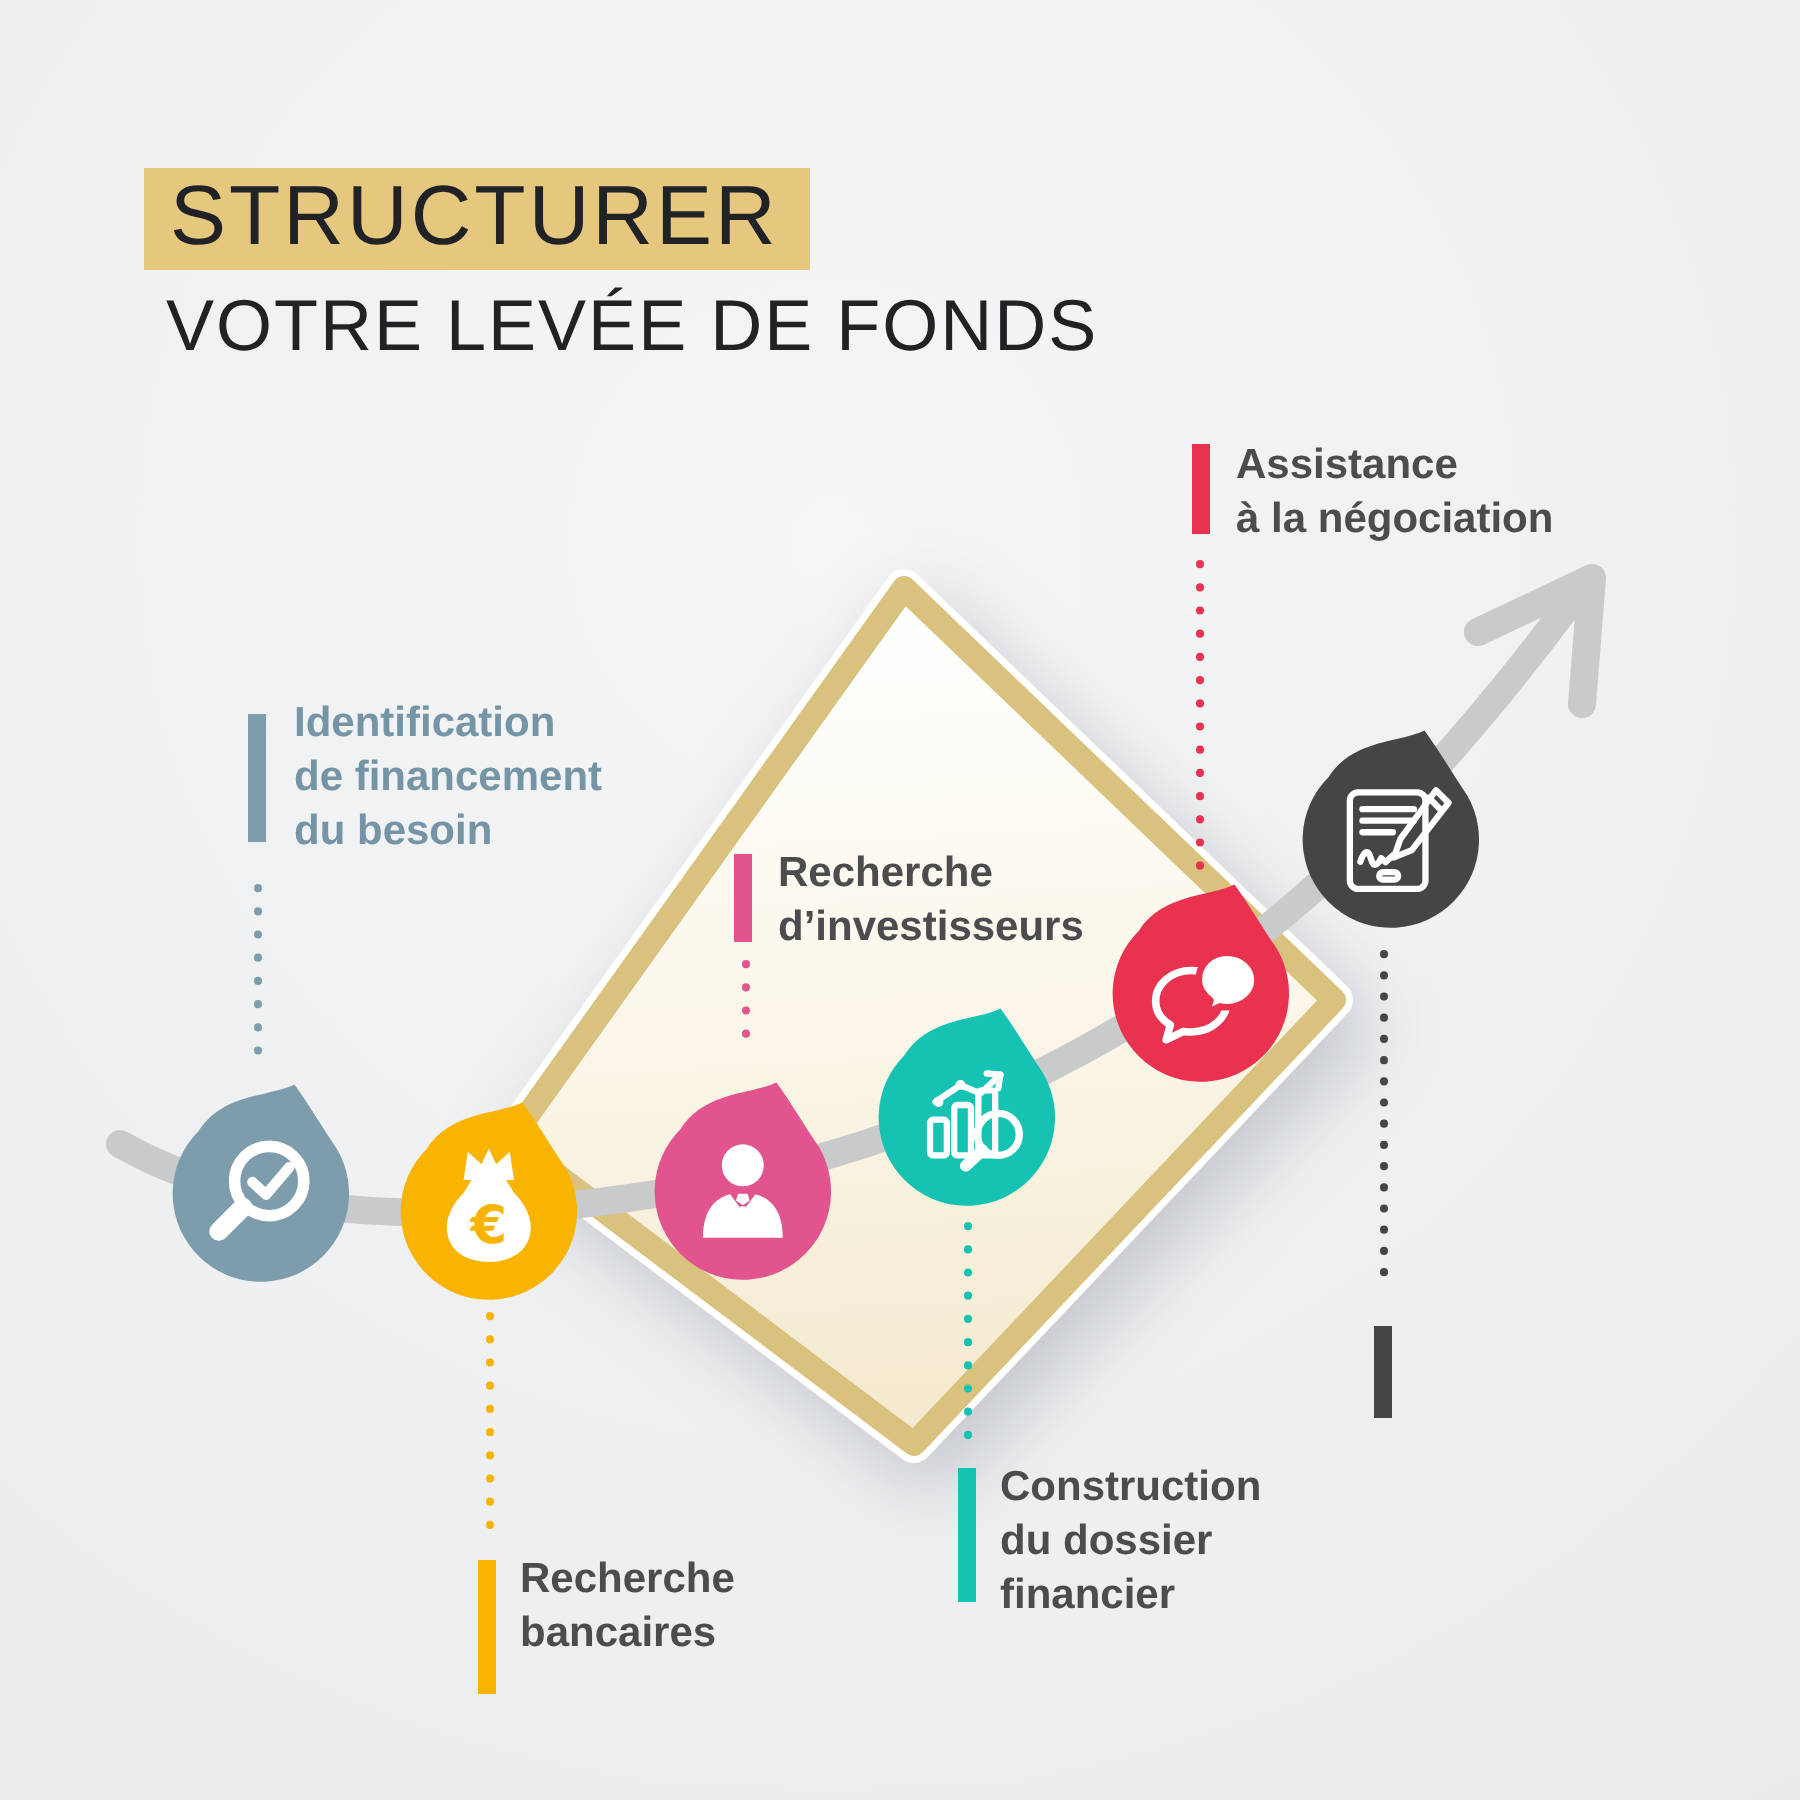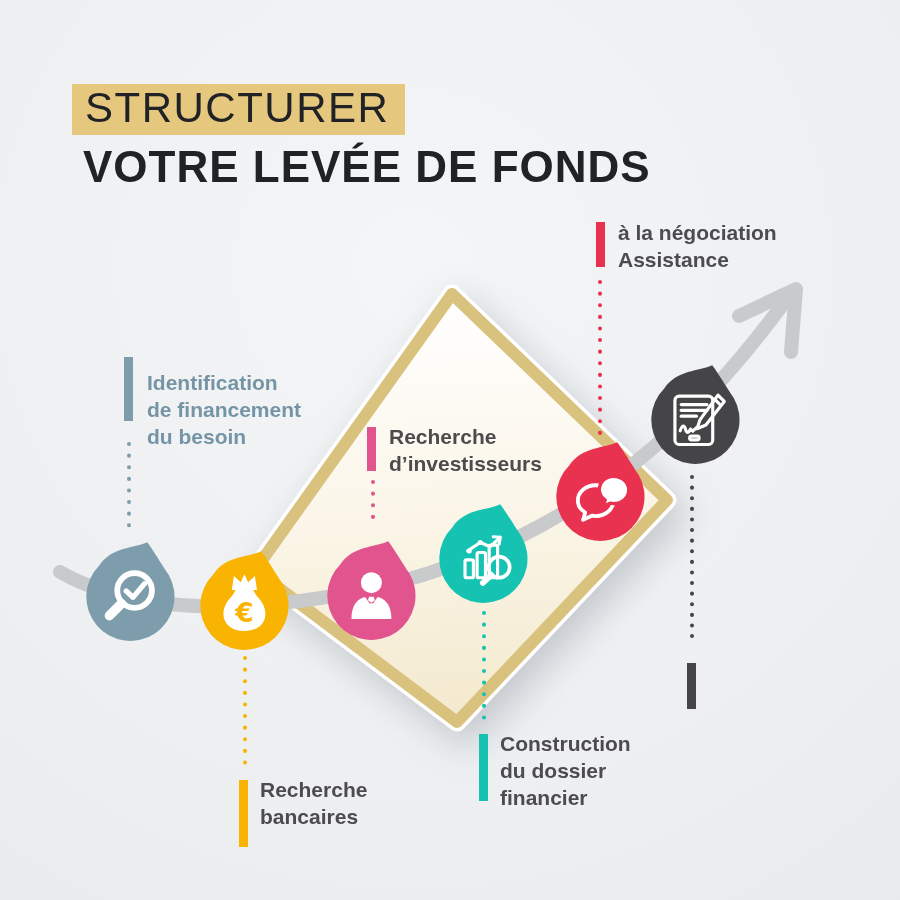--- a/index.html
+++ b/index.html
@@ -10,21 +10,21 @@
   }
   
   .title-block{position:absolute;left:72px;top:84px;z-index:5;}
   .hl{
     display:inline-block;background:#e5c77e;color:#212226;
     font-size:42px;font-weight:500;letter-spacing:1.5px;
     padding:3px 16px 6px 13px;line-height:1.0;
   }
   .subtitle{
     margin-top:7px;padding-left:11px;color:#212226;
-    font-size:44px;font-weight:700;letter-spacing:1px;white-space:nowrap;
+    font-size:36px;font-weight:400;letter-spacing:1px;white-space:nowrap;
   }
   
   svg.overlay{position:absolute;left:0;top:0;z-index:1;}
   .diamond-group{filter:drop-shadow(10px 14px 18px rgba(100,106,118,.30));}
   
   .step{position:absolute;left:0;top:0;z-index:3;}
   .bar{position:absolute;width:9px;}
   .label{
     position:absolute;font-size:21px;font-weight:700;line-height:27px;
     white-space:nowrap;color:#4c4c4e;
@@ -62,21 +62,21 @@
     <line x1="129" y1="444" x2="129" y2="532" stroke-width="4" stroke-linecap="round" stroke-dasharray="0.1 11.5" stroke="#7e9dac"></line>
     <line x1="245" y1="658" x2="245" y2="770" stroke-width="4" stroke-linecap="round" stroke-dasharray="0.1 11.5" stroke="#f9b301"></line>
     <line x1="373" y1="482" x2="373" y2="524" stroke-width="4" stroke-linecap="round" stroke-dasharray="0.1 11.5" stroke="#e2548e"></line>
     <line x1="484" y1="613" x2="484" y2="722" stroke-width="4" stroke-linecap="round" stroke-dasharray="0.1 11.5" stroke="#16c2b2"></line>
     <line x1="600" y1="282" x2="600" y2="440" stroke-width="4" stroke-linecap="round" stroke-dasharray="0.1 11.5" stroke="#e93150"></line>
     <line x1="692" y1="477" x2="692" y2="645" stroke-width="4" stroke-linecap="round" stroke-dasharray="0.1 10.5" stroke="#454547"></line>
   </svg>
 
   <div class="step">
     <div class="bar" style="left: 124px; top: 357px; height: 64px; background: rgb(126, 157, 172);"></div>
-    <div class="label" style="left: 147px; top: 369px; color: rgb(117, 149, 166);">
+    <div class="label" style="left: 147px; top: 348px; color: rgb(117, 149, 166);">
       <div>Identification</div>
       <div>de financement</div>
       <div>du besoin</div>
     </div>
     <div class="drop" style="left: 80px; top: 538px; color: rgb(126, 157, 172);">
       <svg viewBox="0 0 100 100" width="105" height="105">
         <path d="M64 4 C52 10 30 8 18.3 26.3 A42 42 0 1 0 84.4 35 C77 24 70 12 64 4 Z" fill="currentColor"></path>
         <g fill="none" stroke="#fff">
           <circle cx="52" cy="50" r="16.5" stroke-width="5.5"></circle>
           <line x1="39.5" y1="62.5" x2="28" y2="74" stroke-width="9" stroke-linecap="round"></line>
@@ -145,22 +145,22 @@
           <circle cx="63" cy="64" r="10" stroke-width="3.5"></circle>
           <line x1="55.5" y1="71.5" x2="47.5" y2="79" stroke-width="5.5"></line>
         </g>
       </svg>
     </div>
   </div>
 
   <div class="step">
     <div class="bar" style="left: 596px; top: 222px; height: 45px; background: rgb(233, 49, 80);"></div>
     <div class="label" style="left: 618px; top: 219px; color: rgb(76, 76, 78);">
+      <div>Assistance</div>
       <div>à la négociation</div>
-      <div>Assistance</div>
     </div>
     <div class="drop" style="left: 550px; top: 438px; color: rgb(233, 49, 80);">
       <svg viewBox="0 0 100 100" width="105" height="105">
         <path d="M64 4 C52 10 30 8 18.3 26.3 A42 42 0 1 0 84.4 35 C77 24 70 12 64 4 Z" fill="currentColor"></path>
         <g>
           <path fill="none" stroke="#fff" stroke-width="3.6" stroke-linejoin="round" d="M43.5 45 C34 45 26.5 51.5 26.5 59.5 C26.5 64.3 29.2 68.4 33.5 70.9 L31.5 78 L39.8 74 C41 74.2 42.2 74.3 43.5 74.3 C53 74.3 60.5 67.7 60.5 59.6 C60.5 51.5 53 45 43.5 45 Z"></path>
           <path fill="#fff" stroke="currentColor" stroke-width="3.2" stroke-linejoin="round" d="M60.5 36.5 C68.5 36.5 75 42.3 75 49.5 C75 56.7 68.5 62.5 60.5 62.5 C59.3 62.5 58.2 62.4 57.1 62.1 L50.5 65.3 L52.6 59.2 C49.4 56.8 47 53.4 47 49.5 C47 42.3 52.5 36.5 60.5 36.5 Z"></path>
         </g>
       </svg>
     </div>

